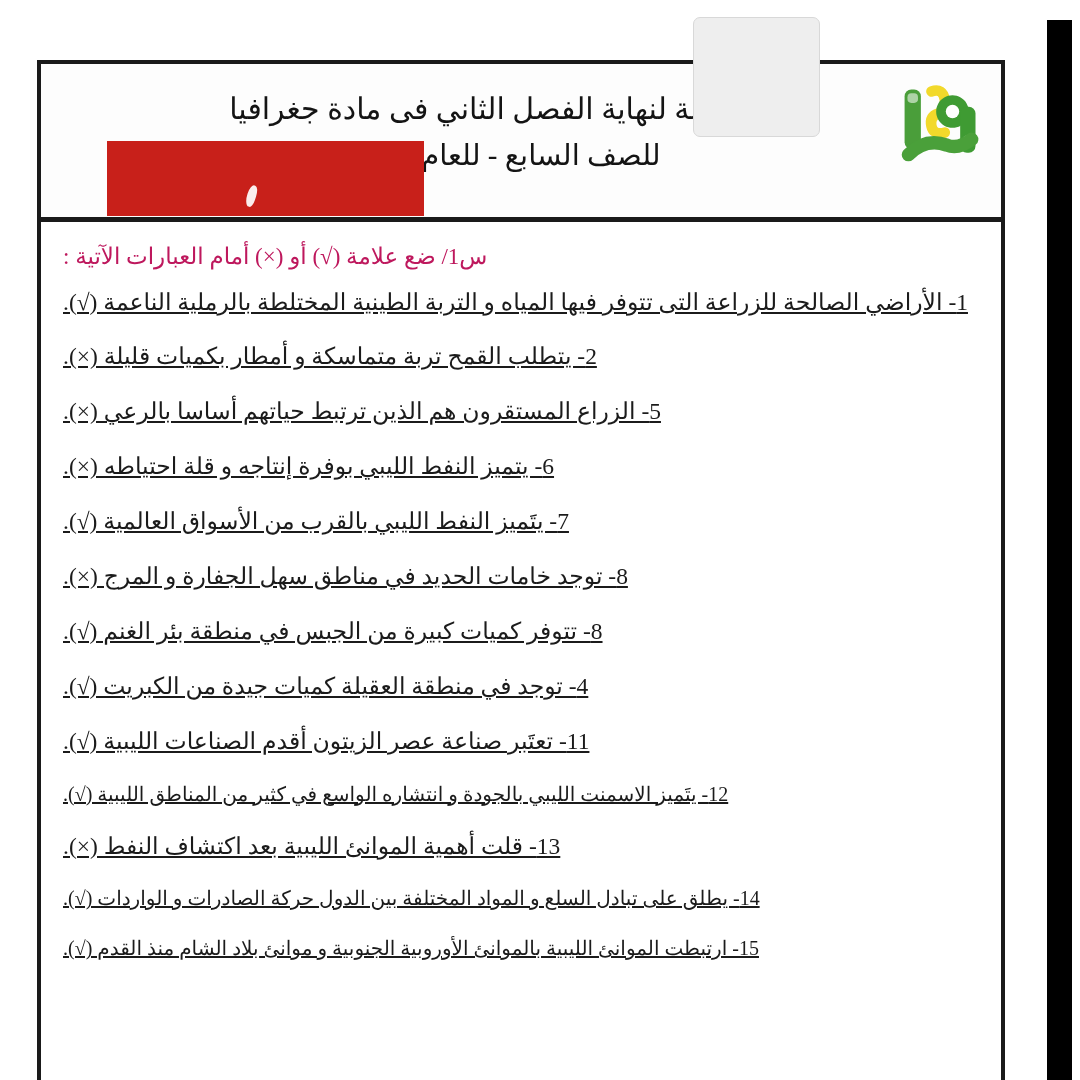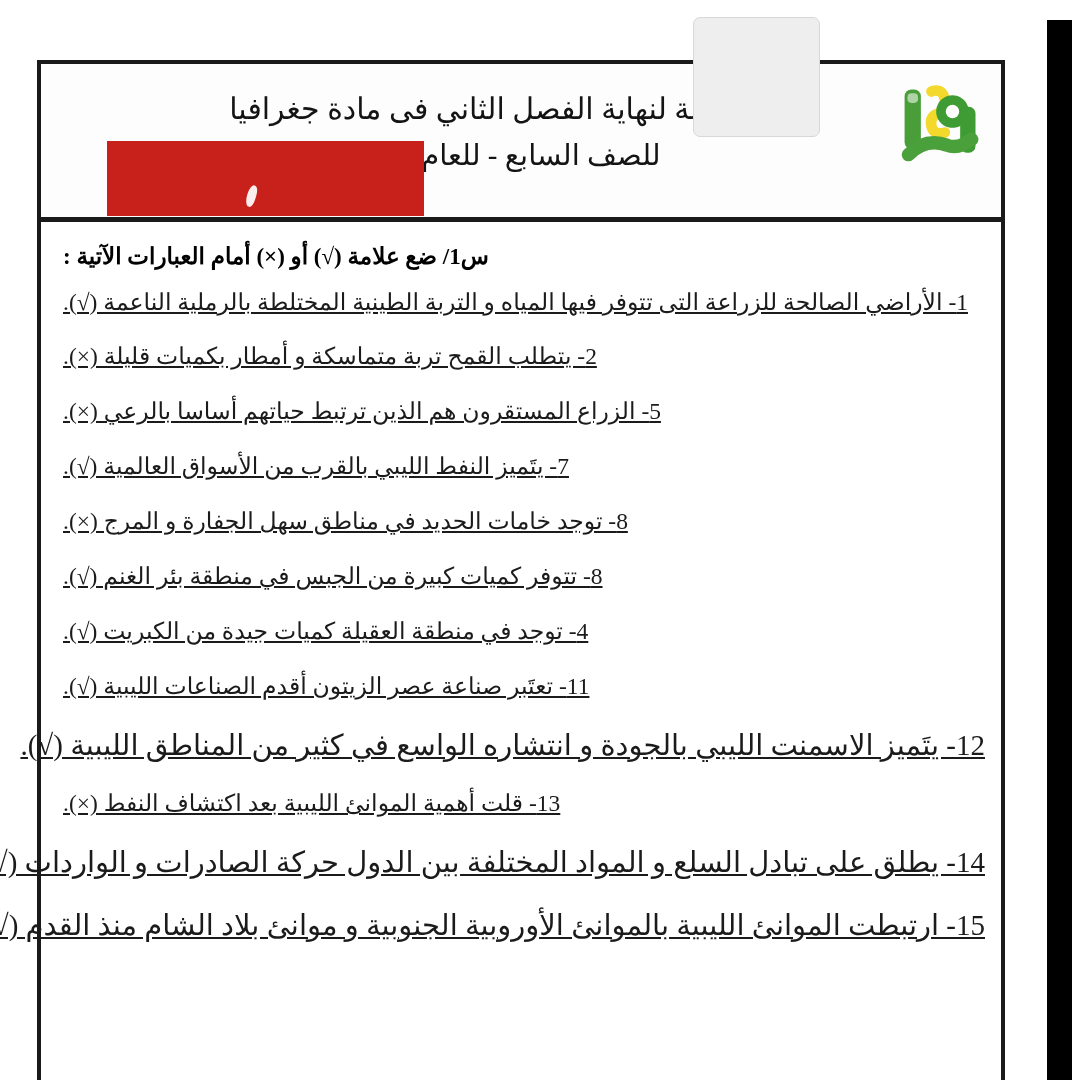--- a/index.html
+++ b/index.html
@@ -126,22 +126,22 @@
   #body-area {
     position: relative;
     padding: 14px 16px 0 16px;
     box-sizing: border-box;
     direction: rtl;
   }
 
   .q-prompt {
     font-family: "Liberation Serif", "DejaVu Serif", serif;
     font-size: 23px;
-    font-weight: bold;
-    color: #000000;
+    font-weight: normal;
+    color: #be185d;
     text-align: left;
     direction: rtl;
     padding: 4px 0 0 6px;
     line-height: 1.5;
     unicode-bidi: plaintext;
   }
 
   ol#statement-list {
     list-style: none;
     margin: 0;
@@ -154,21 +154,21 @@
     color: #1b1b1b;
     direction: rtl;
     text-align: left;
     line-height: 1.4;
     margin: 0;
     padding: 11px 0 11px 6px;
     unicode-bidi: plaintext;
     white-space: nowrap;
     text-decoration: underline;
   }
-  .statement.wide { font-size: 29px; text-align: right; }
+  .statement.wide { font-size: 20px; }
 </style>
 </head>
 <body>
 
 <div id="page">
 
   <div id="right-black-bar"></div>
 
   <div id="worksheet">
 
@@ -205,20 +205,21 @@
     </div>
 
     <div id="body-area">
 
       <div class="q-prompt">س1/ ضع علامة (√) أو (×) أمام العبارات الآتية :</div>
 
       <ol id="statement-list">
         <li class="statement">1- الأراضي الصالحة للزراعة التى تتوفر فيها المياه و التربة الطينية المختلطة بالرملية الناعمة (√).</li>
         <li class="statement">2- يتطلب القمح تربة متماسكة و أمطار بكميات قليلة (×).</li>
         <li class="statement">5- الزراع المستقرون هم الذين ترتبط حياتهم أساسا بالرعي (×).</li>
+        <li class="statement">6- يتميز النفط الليبي بوفرة إنتاجه و قلة احتياطه (×).</li>
         <li class="statement">7- يتَميز النفط الليبي بالقرب من الأسواق العالمية (√).</li>
         <li class="statement">8- توجد خامات الحديد في مناطق سهل الجفارة و المرج (×).</li>
         <li class="statement">8- تتوفر كميات كبيرة من الجبس في منطقة بئر الغنم (√).</li>
         <li class="statement">4- توجد في منطقة العقيلة كميات جيدة من الكبريت (√).</li>
         <li class="statement">11- تعتَبر صناعة عصر الزيتون أقدم الصناعات الليبية (√).</li>
         <li class="statement wide">12- يتَميز الاسمنت الليبي بالجودة و انتشاره الواسع في كثير من المناطق الليبية (√).</li>
         <li class="statement">13- قلت أهمية الموانئ الليبية بعد اكتشاف النفط (×).</li>
         <li class="statement wide">14- يطلق على تبادل السلع و المواد المختلفة بين الدول حركة الصادرات و الواردات (√).</li>
         <li class="statement wide">15- ارتبطت الموانئ الليبية بالموانئ الأوروبية الجنوبية و موانئ بلاد الشام منذ القدم (√).</li>
       </ol>

